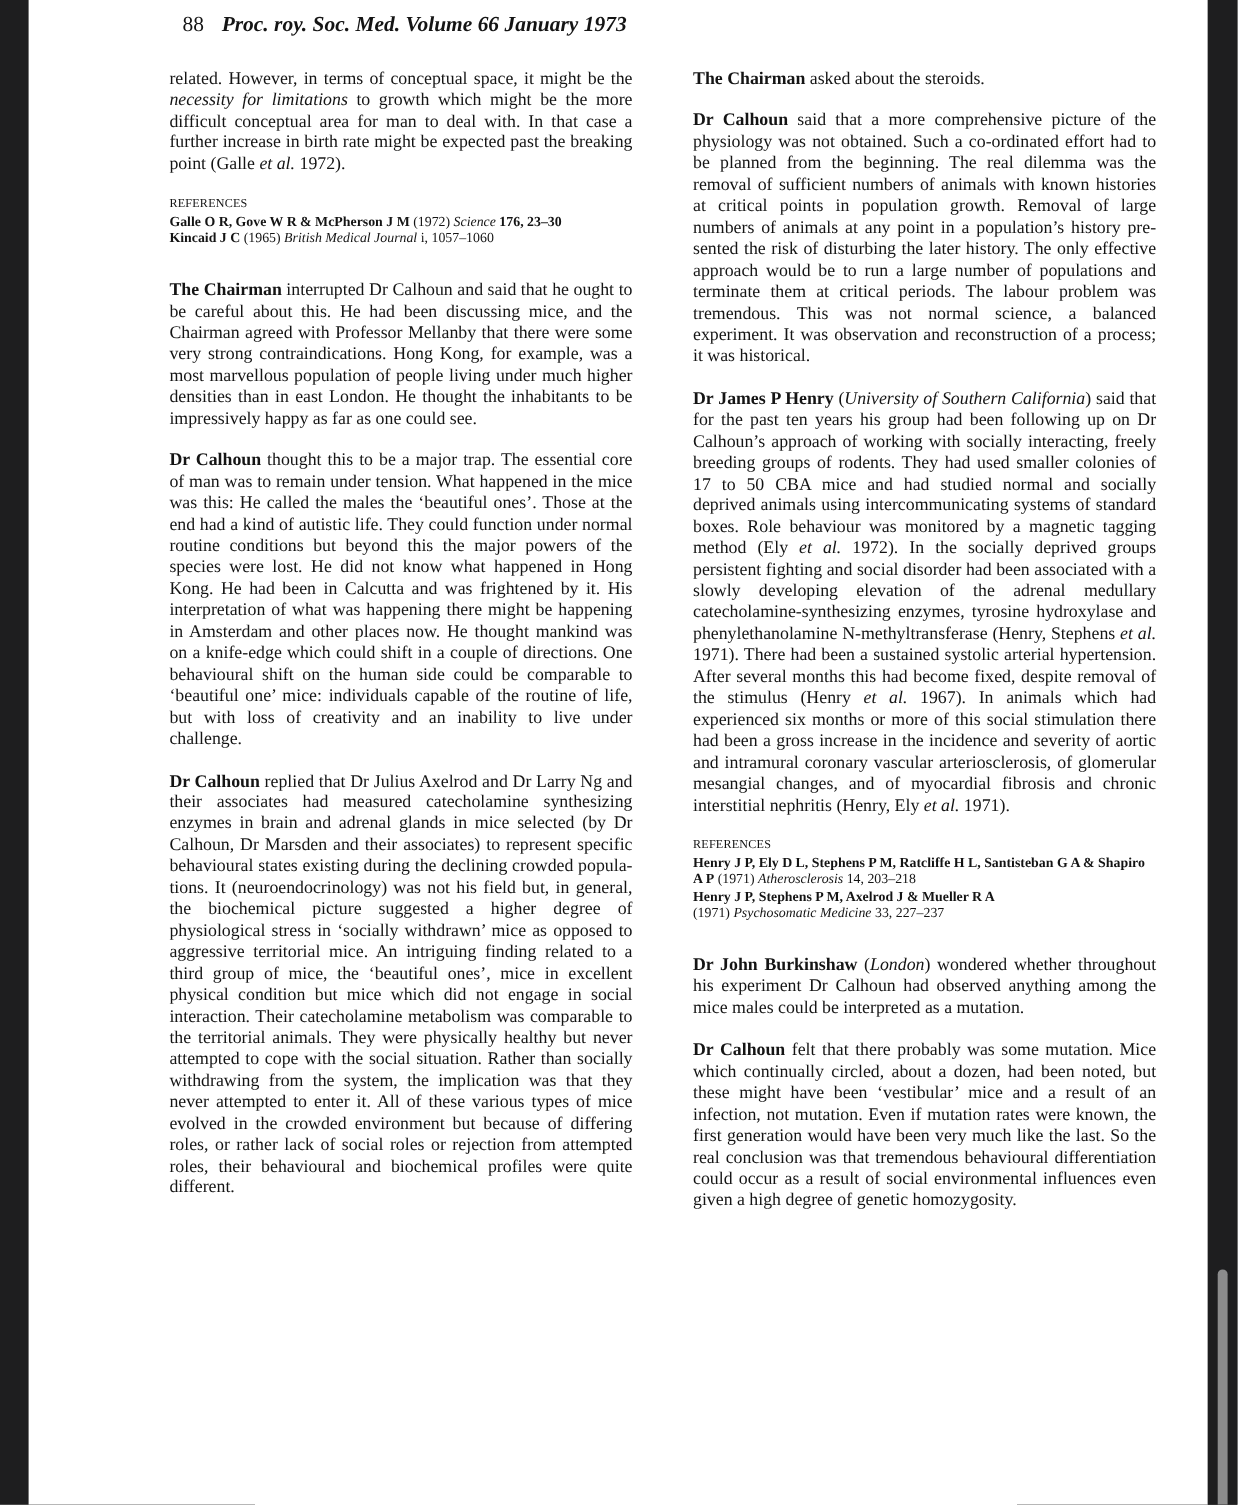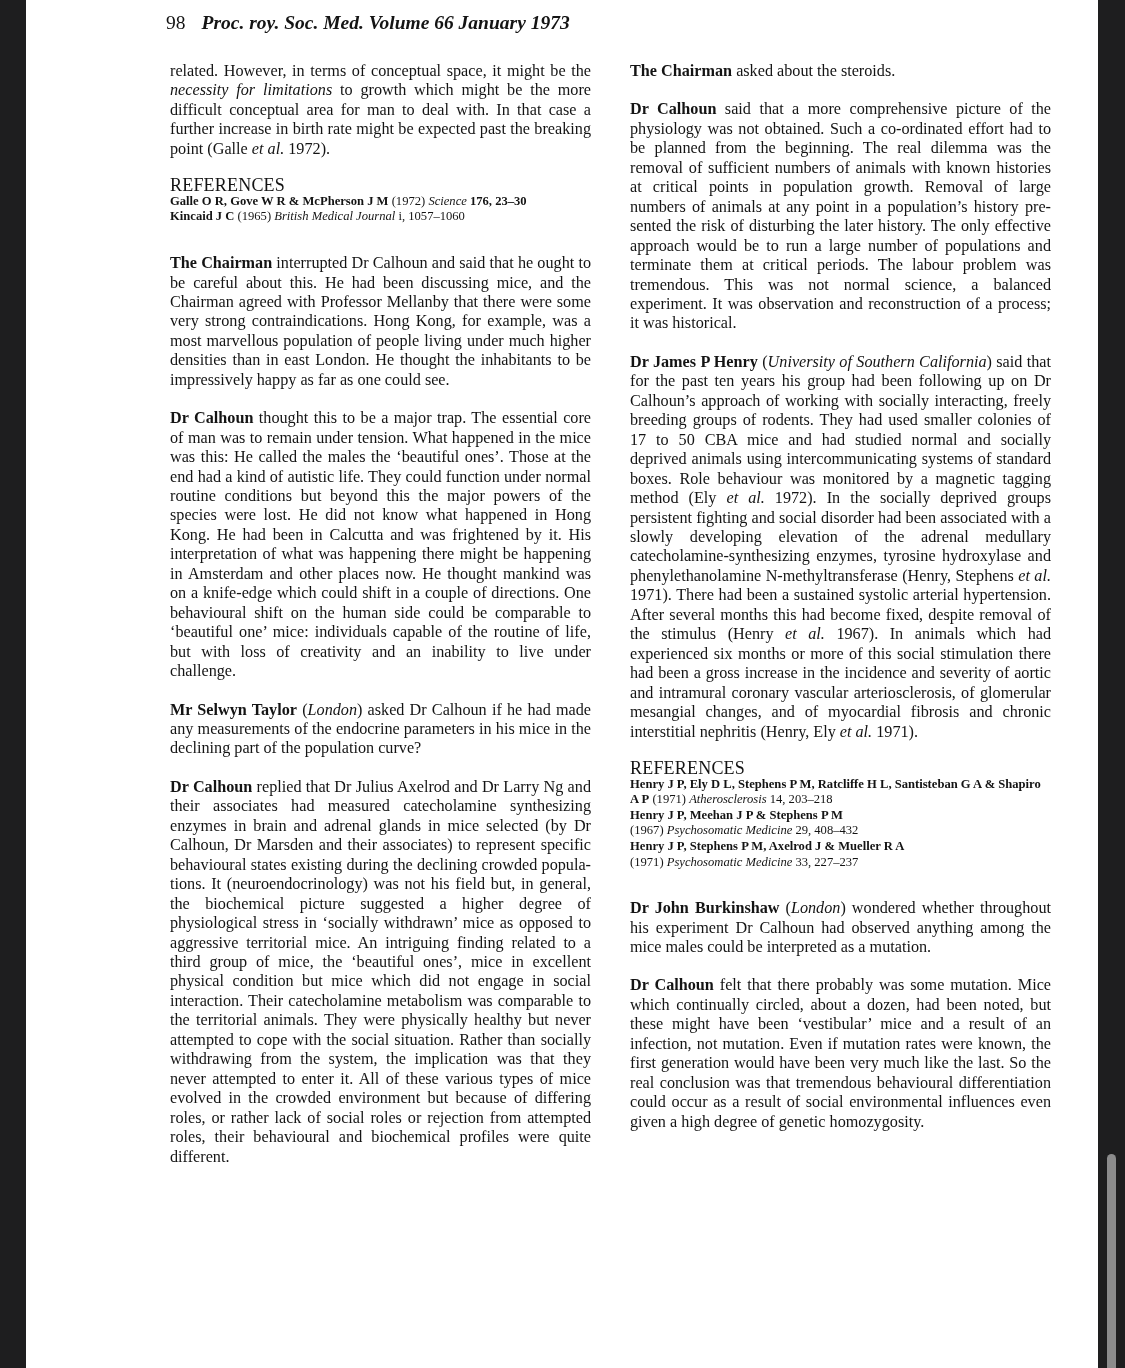--- a/index.html
+++ b/index.html
@@ -24,39 +24,39 @@
   .running-head {
     position: absolute; left: 166px; top: 12px; font-size: 19.5px; white-space: nowrap;
   }
   .running-head .pg { margin-right: 16px; }
   .running-head .jt { font-style: italic; font-weight: bold; }
   .col {
     position: absolute; top: 62px; width: 421px;
     font-size: 16.2px; line-height: 19.45px; text-align: justify;
     hyphens: manual;
   }
-  .col-left { left: 170px; }
+  .col-left { left: 154px; }
   .col-right { left: 630px; }
   .para { margin: 0 0 19px 0; }
   .para .speaker { font-weight: bold; }
   .para i, .refs i { font-style: italic; }
   .refs {
     font-size: 12.6px; line-height: 15.6px; text-align: left; margin: 0 0 29px 0;
   }
-  .refs .refs-title { font-size: 18px; letter-spacing: 0.2px; }
+  .refs .refs-title { font-size: 11px; letter-spacing: 0.2px; }
   .refs .ref { margin: 0; }
   .refs .auth { font-weight: bold; }
 </style>
 </head>
 <body>
 
 <div class="page"></div>
 
 <div class="running-head">
-  <span class="pg">98</span><span class="jt">Proc. roy. Soc. Med. Volume 66 January 1973</span>
+  <span class="pg">88</span><span class="jt">Proc. roy. Soc. Med. Volume 66 January 1973</span>
 </div>
 
 <div class="col col-left">
   <p class="para">
     <span>related. However, in terms of conceptual space, it might be the </span><i>necessity for limitations</i><span> to growth which might be the more difficult conceptual area for man to deal with. In that case a further increase in birth rate might be expected past the breaking point (Galle </span><i>et al.</i><span> 1972).</span>
   </p>
 
   <div class="refs">
     <div class="refs-title">REFERENCES</div>
     <p class="ref"><span class="auth">Galle O R, Gove W R &amp; McPherson J M</span><span> (1972) </span><i>Science</i><b> 176, 23–30</b></p>
@@ -64,23 +64,20 @@
   </div>
 
   <p class="para">
     <span class="speaker">The Chairman</span><span> interrupted Dr Calhoun and said that he ought to be careful about this. He had been dis­cussing mice, and the Chairman agreed with Professor Mellanby that there were some very strong contra­indications. Hong Kong, for example, was a most marvellous population of people living under much higher densities than in east London. He thought the inhabitants to be impressively happy as far as one could see.</span>
   </p>
 
   <p class="para">
     <span class="speaker">Dr Calhoun</span><span> thought this to be a major trap. The essential core of man was to remain under tension. What happened in the mice was this: He called the males the ‘beautiful ones’. Those at the end had a kind of autistic life. They could function under normal routine conditions but beyond this the major powers of the species were lost. He did not know what happened in Hong Kong. He had been in Calcutta and was frightened by it. His interpretation of what was happening there might be happening in Amster­dam and other places now. He thought mankind was on a knife-edge which could shift in a couple of directions. One behavioural shift on the human side could be comparable to ‘beautiful one’ mice: indivi­duals capable of the routine of life, but with loss of creativity and an inability to live under challenge.</span>
   </p>
 
-  <p class="para">
-    <span class="speaker">Mr Selwyn Taylor</span><span> (</span><i>London</i><span>) asked Dr Calhoun if he had made any measurements of the endocrine para­meters in his mice in the declining part of the popula­tion curve?</span>
-  </p>
 
   <p class="para">
     <span class="speaker">Dr Calhoun</span><span> replied that Dr Julius Axelrod and Dr Larry Ng and their associates had measured catechol­amine synthesizing enzymes in brain and adrenal glands in mice selected (by Dr Calhoun, Dr Marsden and their associates) to represent specific behavioural states existing during the declining crowded popula­tions. It (neuroendocrinology) was not his field but, in general, the biochemical picture suggested a higher degree of physiological stress in ‘socially withdrawn’ mice as opposed to aggressive territorial mice. An intriguing finding related to a third group of mice, the ‘beautiful ones’, mice in excellent physical condition but mice which did not engage in social interaction. Their catecholamine metabolism was comparable to the territorial animals. They were physically healthy but never attempted to cope with the social situation. Rather than socially withdrawing from the system, the implication was that they never attempted to enter it. All of these various types of mice evolved in the crowded environment but because of differing roles, or rather lack of social roles or rejection from attempted roles, their behavioural and biochemical profiles were quite different.</span>
   </p>
 </div>
 
 <div class="col col-right">
   <p class="para">
     <span class="speaker">The Chairman</span><span> asked about the steroids.</span>
   </p>
@@ -89,21 +86,20 @@
     <span class="speaker">Dr Calhoun</span><span> said that a more comprehensive picture of the physiology was not obtained. Such a co-ordinated effort had to be planned from the beginning. The real dilemma was the removal of sufficient numbers of animals with known histories at critical points in population growth. Removal of large numbers of animals at any point in a population’s history pre­sented the risk of disturbing the later history. The only effective approach would be to run a large number of populations and terminate them at critical periods. The labour problem was tremendous. This was not normal science, a balanced experiment. It was observation and reconstruction of a process; it was historical.</span>
   </p>
 
   <p class="para">
     <span class="speaker">Dr James P Henry</span><span> (</span><i>University of Southern California</i><span>) said that for the past ten years his group had been following up on Dr Calhoun’s approach of working with socially interacting, freely breeding groups of rodents. They had used smaller colonies of 17 to 50 CBA mice and had studied normal and socially deprived animals using intercommunicating systems of standard boxes. Role behaviour was monitored by a magnetic tagging method (Ely </span><i>et al.</i><span> 1972). In the socially deprived groups persistent fighting and social disorder had been associated with a slowly developing elevation of the adrenal medullary catecholamine-synthesizing enzymes, tyrosine hydroxylase and phenylethanolamine N-methyltransferase (Henry, Stephens </span><i>et al.</i><span> 1971). There had been a sustained systolic arterial hypertension. After several months this had become fixed, despite removal of the stimulus (Henry </span><i>et al.</i><span> 1967). In animals which had experienced six months or more of this social stimulation there had been a gross increase in the incidence and severity of aortic and intramural coronary vascular arterio­sclerosis, of glomerular mesangial changes, and of myocardial fibrosis and chronic interstitial nephritis (Henry, Ely </span><i>et al.</i><span> 1971).</span>
   </p>
 
   <div class="refs">
     <div class="refs-title">REFERENCES</div>
     <p class="ref"><span class="auth">Henry J P, Ely D L, Stephens P M, Ratcliffe H L, Santisteban G A &amp; Shapiro A P</span><span> (1971) </span><i>Atherosclerosis</i><span> 14, 203–218</span></p>
-    <p class="ref"><span class="auth">Henry J P, Meehan J P &amp; Stephens P M</span><br><span>(1967) </span><i>Psychosomatic Medicine</i><span> 29, 408–432</span></p>
     <p class="ref"><span class="auth">Henry J P, Stephens P M, Axelrod J &amp; Mueller R A</span><br><span>(1971) </span><i>Psychosomatic Medicine</i><span> 33, 227–237</span></p>
   </div>
 
   <p class="para">
     <span class="speaker">Dr John Burkinshaw</span><span> (</span><i>London</i><span>) wondered whether throughout his experiment Dr Calhoun had observed anything among the mice males could be interpreted as a mutation.</span>
   </p>
 
   <p class="para">
     <span class="speaker">Dr Calhoun</span><span> felt that there probably was some muta­tion. Mice which continually circled, about a dozen, had been noted, but these might have been ‘vestibular’ mice and a result of an infection, not mutation. Even if mutation rates were known, the first generation would have been very much like the last. So the real conclusion was that tremendous behavioural differen­tiation could occur as a result of social environmental influences even given a high degree of genetic homozygosity.</span>
   </p>

